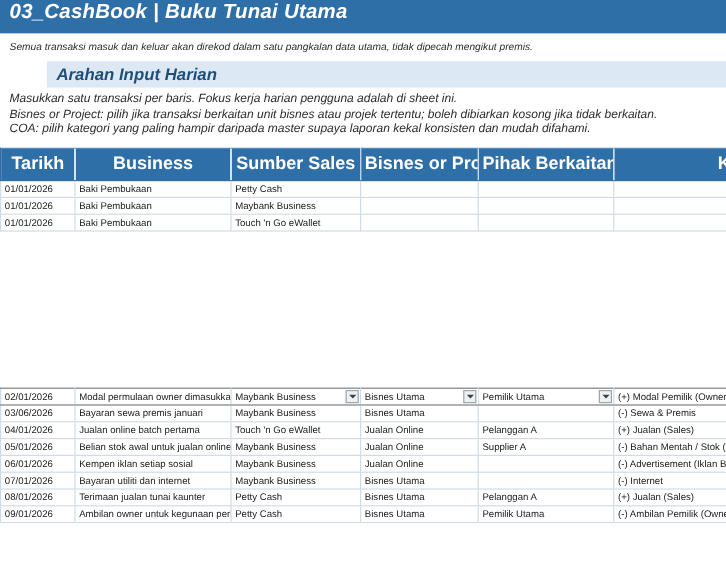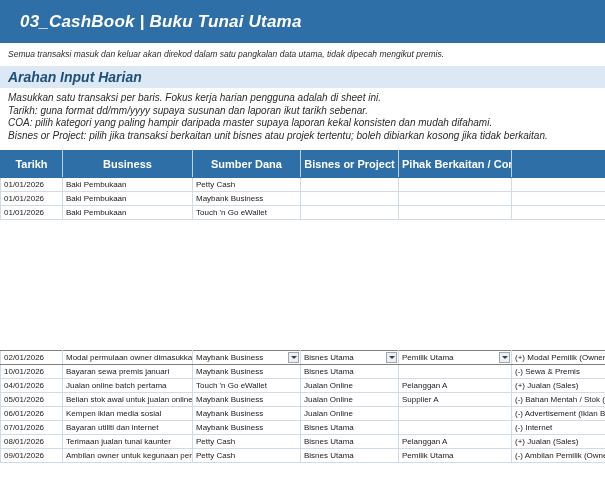--- a/index.html
+++ b/index.html
@@ -16,27 +16,26 @@
   }
   .sheet {
     position: relative;
     width: 605px;
     height: 479px;
     overflow: hidden;
   }
 
   
   .title-bar {
-    height: 43px;
+    height: 28px;
     background: #2e6da4;
     background: #2f6fa8;
     color: #ffffff;
     display: flex;
-    align-items: center;
-    padding: 0 20px;
+    padding: 0 8px;
     box-sizing: border-box;
   }
   .title-text {
     font-size: 17px;
     font-weight: bold;
     font-style: italic;
     letter-spacing: 0.2px;
     white-space: nowrap;
   }
 
@@ -55,20 +54,21 @@
 
   
   .section-band {
     height: 22px;
     background: #dce9f5;
     display: flex;
     align-items: center;
     padding: 0 8px;
     box-sizing: border-box;
     margin-top: 2px;
+    margin-left: 39px;
   }
   .section-band .section-title {
     font-size: 14px;
     font-weight: bold;
     font-style: italic;
     color: #1f4e79;
     white-space: nowrap;
   }
 
   
@@ -91,21 +91,21 @@
   }
   table.cb {
     border-collapse: collapse;
     table-layout: fixed;
     width: 760px;
     font-size: 8px;
   }
   table.cb th {
     background: #2f6fa8;
     color: #ffffff;
-    font-size: 11px;
+    font-size: 15px;
     font-weight: bold;
     height: 26px;
     text-align: center;
     border: 1px solid #2f6fa8;
     border-right: 1px solid #bcd2e6;
     padding: 0 3px;
     white-space: nowrap;
     overflow: hidden;
   }
   table.cb td {
@@ -180,40 +180,39 @@
   <div class="notes">
     <div class="note-line">Semua transaksi masuk dan keluar akan direkod dalam satu pangkalan data utama, tidak dipecah mengikut premis.</div>
   </div>
 
   <div class="section-band">
     <span class="section-title">Arahan Input Harian</span>
   </div>
 
   <div class="instructions">
     <div class="ins-line">Masukkan satu transaksi per baris. Fokus kerja harian pengguna adalah di sheet ini.</div>
-    <div class="ins-line">Tarikh: guna format dd/mm/yyyy supaya susunan dan laporan ikut tarikh sebenar.</div>
+    <div class="ins-line">Bisnes or Project: pilih jika transaksi berkaitan unit bisnes atau projek tertentu; boleh dibiarkan kosong jika tidak berkaitan.</div>
     <div class="ins-line">COA: pilih kategori yang paling hampir daripada master supaya laporan kekal konsisten dan mudah difahami.</div>
-    <div class="ins-line">Bisnes or Project: pilih jika transaksi berkaitan unit bisnes atau projek tertentu; boleh dibiarkan kosong jika tidak berkaitan.</div>
   </div>
 
   <div class="table-wrap">
     <table class="cb">
       <colgroup>
         <col class="col-a">
           <col class="col-b">
           <col class="col-c">
           <col class="col-d">
           <col class="col-e">
           <col class="col-f">
       </colgroup>
       <thead>
         <tr>
           <th>Tarikh</th>
           <th>Business</th>
-          <th>Sumber Dana</th>
+          <th>Sumber Sales</th>
           <th>Bisnes or Project</th>
           <th>Pihak Berkaitan / Contact</th>
           <th>Kategori K</th>
         </tr>
       </thead>
       <tbody>
 
         <tr class="open">
           <td class="dt">01/01/2026</td>
           <td>Baki Pembukaan</td>
@@ -282,21 +281,21 @@
           <td class="cell-dd">
             <span>Pemilik Utama</span>
             <span class="dd-arrow">
                 <i></i>
               </span>
           </td>
           <td>(+) Modal Pemilik (Owner's</td>
         </tr>
 
         <tr>
-          <td class="dt">10/01/2026</td>
+          <td class="dt">03/06/2026</td>
           <td>Bayaran sewa premis januari</td>
           <td>Maybank Business</td>
           <td>Bisnes Utama</td>
           <td></td>
           <td>(-) Sewa &amp; Premis</td>
         </tr>
         <tr>
           <td class="dt">04/01/2026</td>
           <td>Jualan online batch pertama</td>
           <td>Touch 'n Go eWallet</td>
@@ -307,21 +306,21 @@
         <tr>
           <td class="dt">05/01/2026</td>
           <td>Belian stok awal untuk jualan online</td>
           <td>Maybank Business</td>
           <td>Jualan Online</td>
           <td>Supplier A</td>
           <td>(-) Bahan Mentah / Stok (Pe</td>
         </tr>
         <tr>
           <td class="dt">06/01/2026</td>
-          <td>Kempen iklan media sosial</td>
+          <td>Kempen iklan setiap sosial</td>
           <td>Maybank Business</td>
           <td>Jualan Online</td>
           <td></td>
           <td>(-) Advertisement (Iklan Ber</td>
         </tr>
         <tr>
           <td class="dt">07/01/2026</td>
           <td>Bayaran utiliti dan internet</td>
           <td>Maybank Business</td>
           <td>Bisnes Utama</td>

